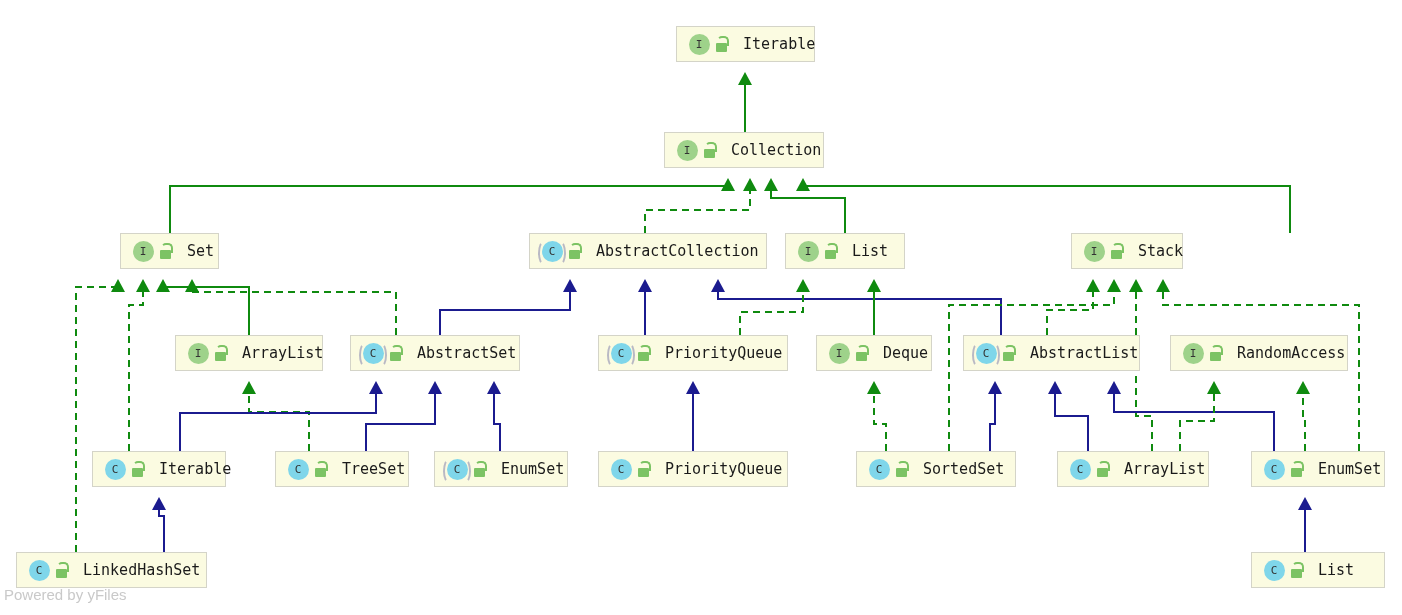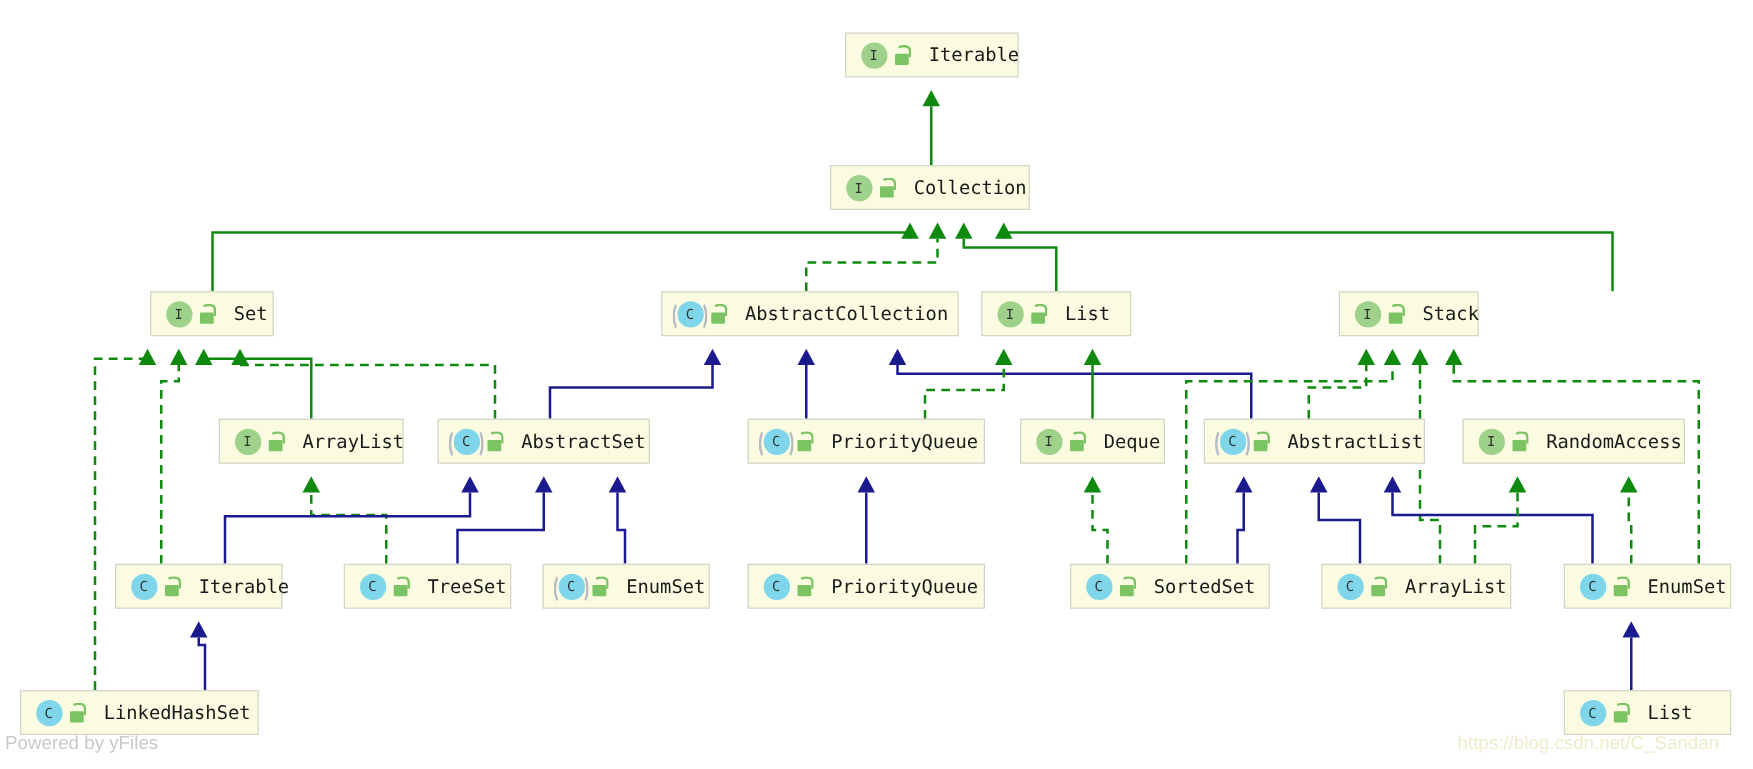--- a/index.html
+++ b/index.html
@@ -469,14 +469,13 @@
         </span>
         <span class="lock">
           <span class="shackle"></span>
           <span class="body"></span>
         </span>
         <span class="node-label">List</span>
       </div>
     </div>
 
   <div class="watermark-left">Powered by yFiles</div>
-  <div class="watermark-right">https://blog.csdn.net/C_Sandan</div>
 </div>
 
 </body></html>

